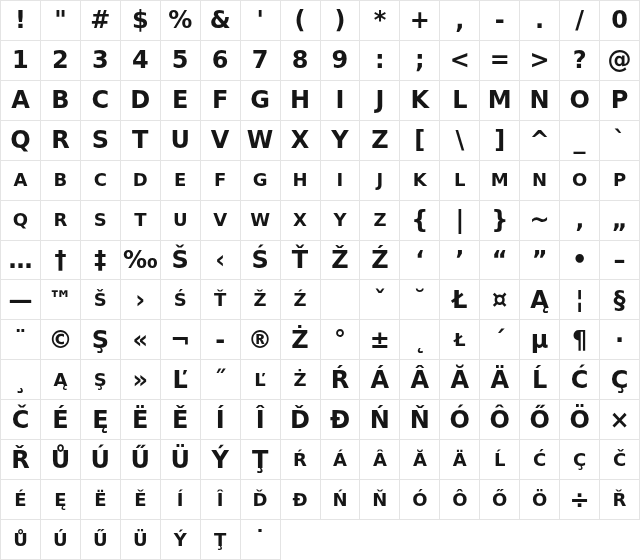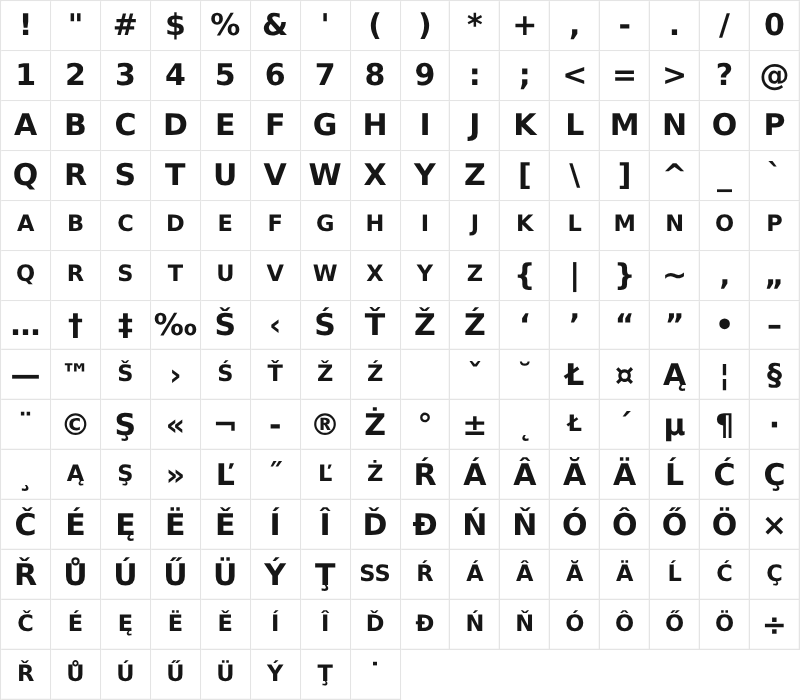--- a/index.html
+++ b/index.html
@@ -222,21 +222,20 @@
     <div class="cell">Ő</div>
     <div class="cell">Ö</div>
     <div class="cell">×</div>
     <div class="cell">Ř</div>
     <div class="cell">Ů</div>
     <div class="cell">Ú</div>
     <div class="cell">Ű</div>
     <div class="cell">Ü</div>
     <div class="cell">Ý</div>
     <div class="cell">Ţ</div>
-    <div class="cell sc">SS</div>
     <div class="cell sc">Ŕ</div>
     <div class="cell sc">Á</div>
     <div class="cell sc">Â</div>
     <div class="cell sc">Ă</div>
     <div class="cell sc">Ä</div>
     <div class="cell sc">Ĺ</div>
     <div class="cell sc">Ć</div>
     <div class="cell sc">Ç</div>
     <div class="cell sc">Č</div>
     <div class="cell sc">É</div>

